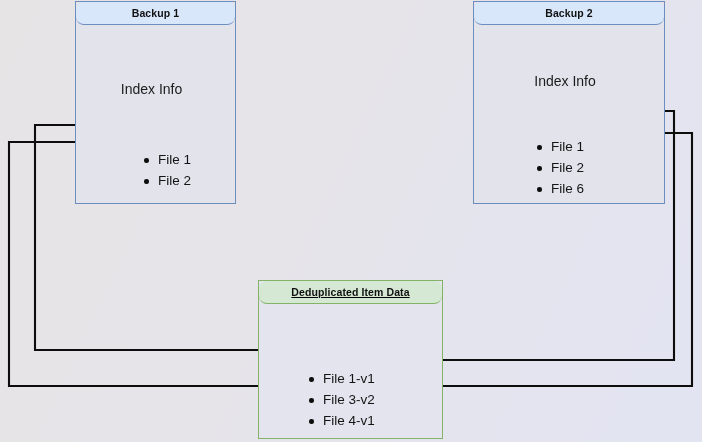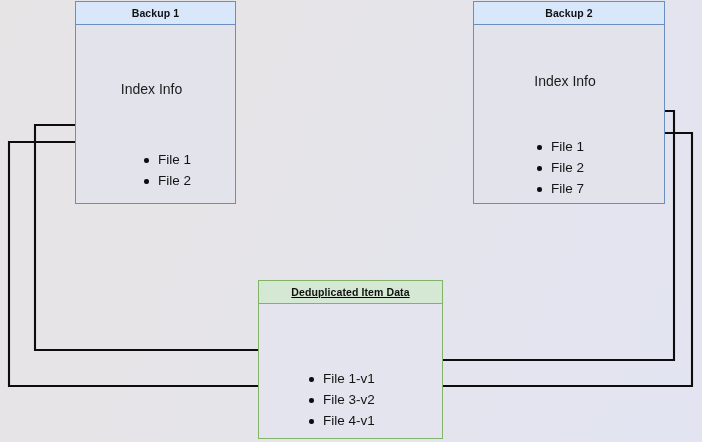--- a/index.html
+++ b/index.html
@@ -44,20 +44,21 @@
     border-bottom: 1.6px solid #82b366;
   }
   .box-header {
     height: 22px;
     line-height: 22px;
     text-align: center;
     font-size: 10.5px;
     font-weight: bold;
     color: #111111;
     letter-spacing: .1px;
+    border-radius: 8px;
   }
   .box-body {
     position: relative;
     height: calc(100% - 23px);
   }
   .index-label {
     position: absolute;
     left: 0;
     right: 8px;
     text-align: center;
@@ -135,21 +136,21 @@
     </div>
   </div>
 
   <div class="box box-blue" id="backup2">
     <div class="box-header">Backup 2</div>
     <div class="box-body">
       <div class="index-label">Index Info</div>
       <ul class="file-list">
         <li>File 1</li>
         <li>File 2</li>
-        <li>File 7</li>
+        <li>File 6</li>
       </ul>
     </div>
   </div>
 
   <div class="box box-green" id="dedup">
     <div class="box-header">Deduplicated Item Data</div>
     <div class="box-body">
       <ul class="file-list">
         <li>File 1-v1</li>
         <li>File 3-v2</li>

